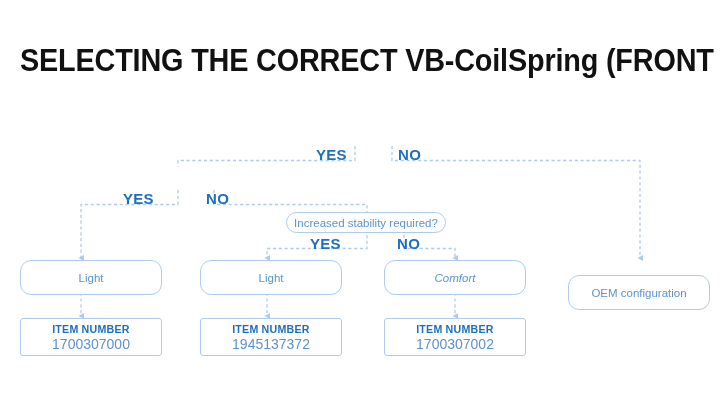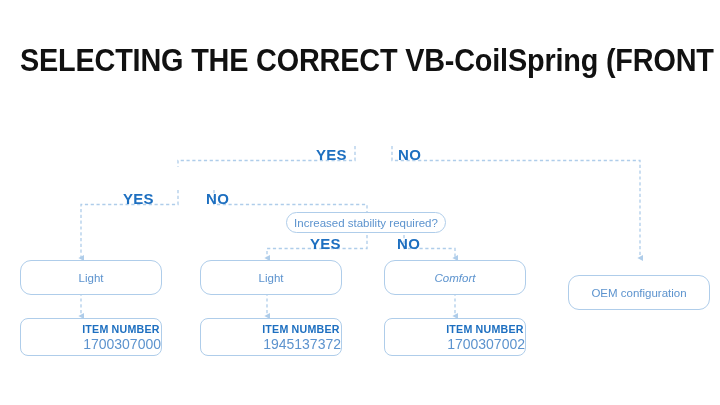--- a/index.html
+++ b/index.html
@@ -65,23 +65,22 @@
   .node.decision {
     height: 21px;
     border-radius: 11px;
   }
   .node.result {
     height: 35px;
     border-radius: 11px;
   }
   .node.item {
     height: 38px;
-    border-radius: 8px;
+    border-radius: 3px;
     gap: 1px;
-    align-items: flex-end;
   }
   .item-title {
     font-size: 11px;
     font-weight: bold;
     color: #1D6FC0;
     letter-spacing: 0.2px;
     transform: scaleX(0.97);
   }
   .item-value {
     font-size: 14px;

